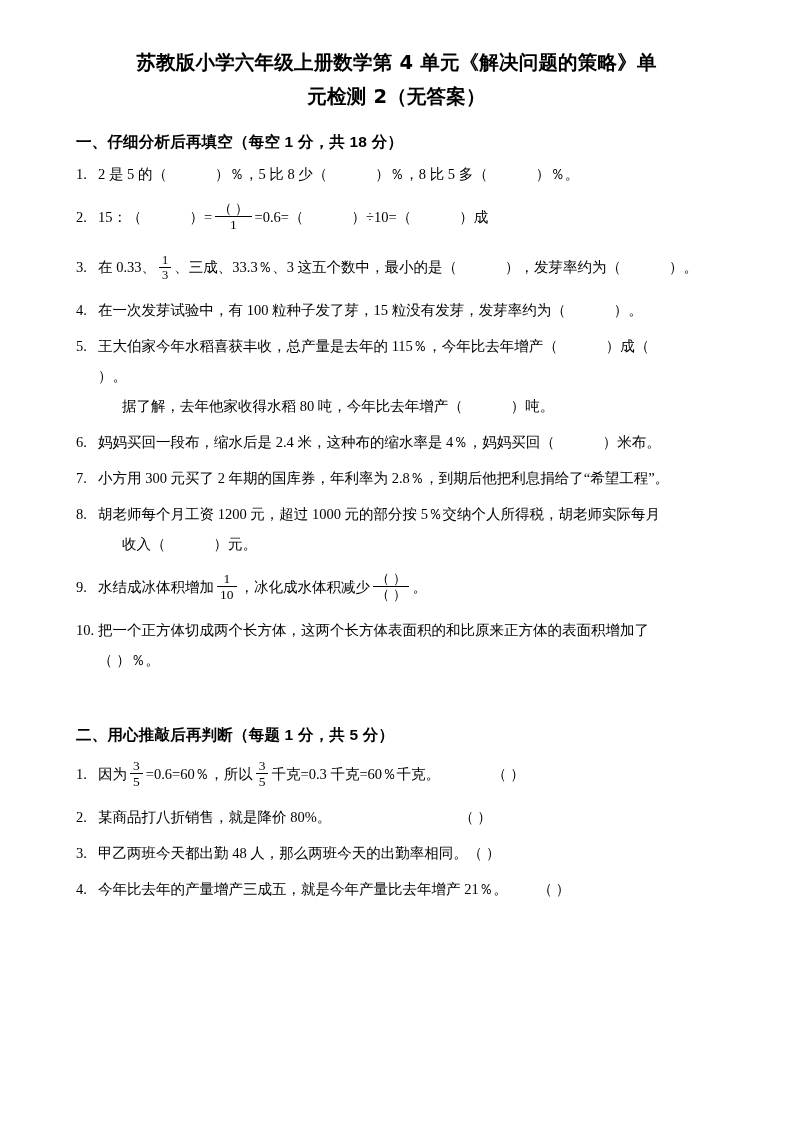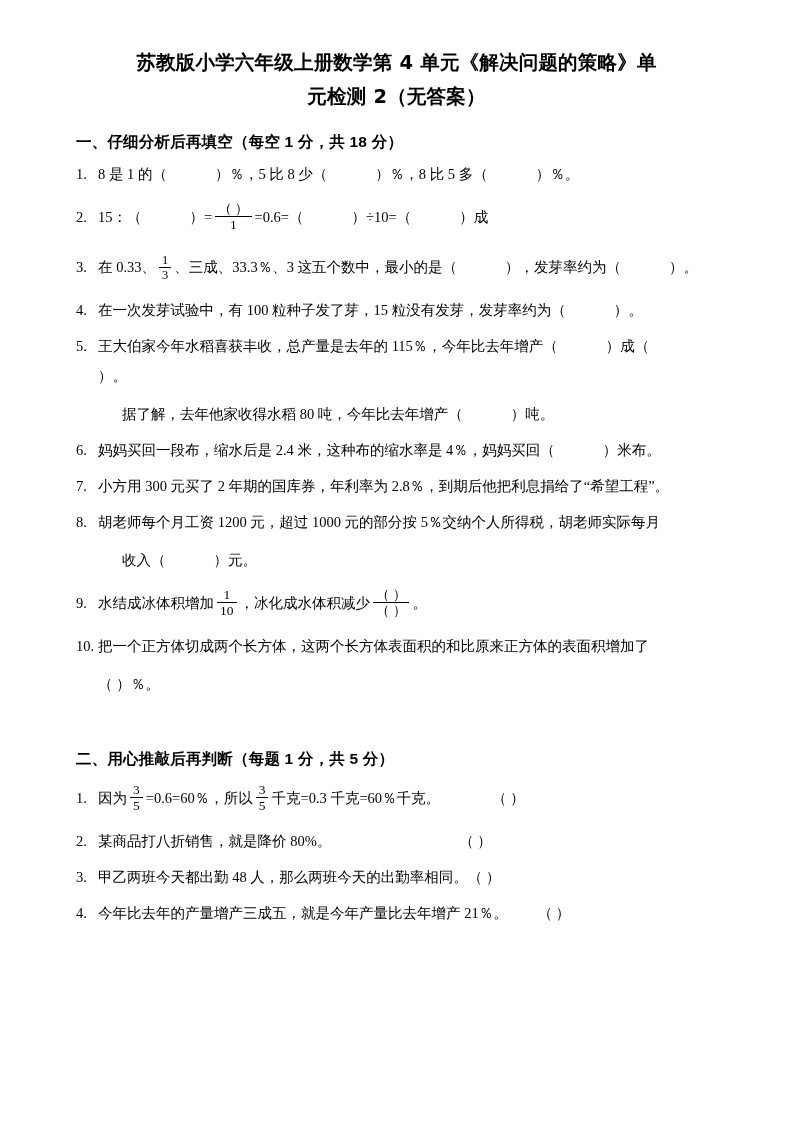--- a/index.html
+++ b/index.html
@@ -49,21 +49,20 @@
     position: absolute;
     left: 0;
     top: 0;
   }
   .q.tall {
     line-height: 44px;
   }
   .cont {
     display: block;
     padding-left: 24px;
-    margin-top: 8px;
   }
   .blank {
     display: inline-block;
     min-width: 48px;
     text-align: center;
   }
   
   .frac {
     display: inline-block;
     vertical-align: -0.55em;
@@ -94,21 +93,21 @@
   <h1 class="doc-title">
     <span>苏教版小学六年级上册数学第 4 单元《解决问题的策略》单</span>
     <br>
     <span>元检测 2（无答案）</span>
   </h1>
 
   <div class="section-head">一、仔细分析后再填空（每空 1 分，共 18 分）</div>
 
   <div class="q">
     <span class="num">1.</span>
-    <span>8 是 1 的（</span><span class="blank"></span><span>）％，5 比 8 少（</span><span class="blank"></span><span>）％，8 比 5 多（</span><span class="blank"></span><span>）％。</span>
+    <span>2 是 5 的（</span><span class="blank"></span><span>）％，5 比 8 少（</span><span class="blank"></span><span>）％，8 比 5 多（</span><span class="blank"></span><span>）％。</span>
   </div>
 
   <div class="q tall">
     <span class="num">2.</span>
     <span>15：（</span><span class="blank"></span><span>）=</span><span class="frac"><span class="top">（ ）</span><span class="bot">1</span></span><span>=0.6=（</span><span class="blank"></span><span>）÷10=（</span><span class="blank"></span><span>）成</span>
   </div>
 
   <div class="q tall">
     <span class="num">3.</span>
     <span>在 0.33、</span><span class="frac sm"><span class="top">1</span><span class="bot">3</span></span><span>、三成、33.3％、3 这五个数中，最小的是（</span><span class="blank"></span><span>），发芽率约为（</span><span class="blank"></span><span>）。</span>

